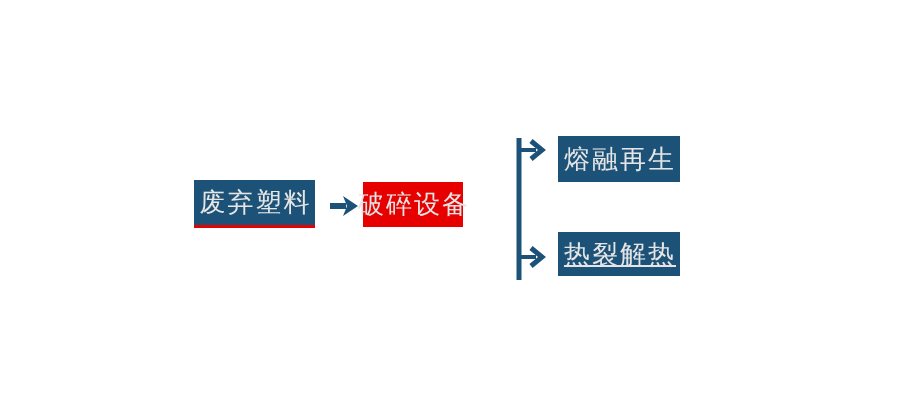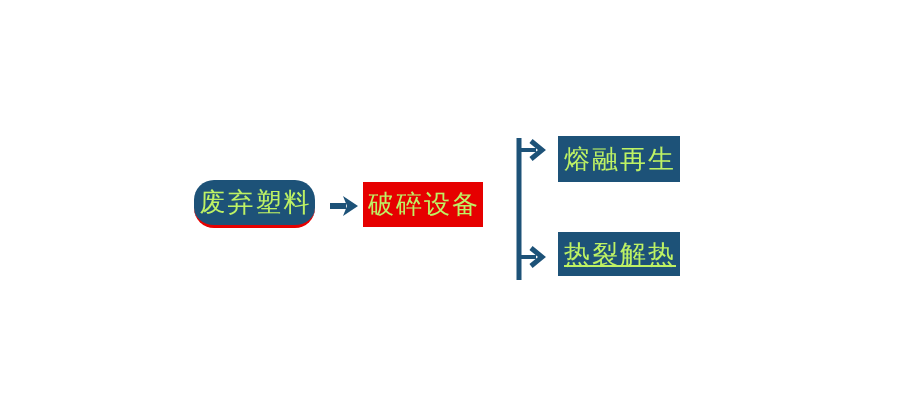--- a/index.html
+++ b/index.html
@@ -14,37 +14,36 @@
     height: 411px;
     background: #ffffff;
     overflow: hidden;
   }
   .node {
     position: absolute;
     display: flex;
     align-items: center;
     justify-content: center;
     box-sizing: border-box;
-    color: #bef264;
+    color: #e5e5e5;
     font-size: 26px;
     font-weight: 300;
     letter-spacing: 2px;
     text-indent: 2px;
     white-space: nowrap;
   }
   .node-blue { background: #1d5278; }
   .node-red  { background: #e60000; }
 
   #node-waste-plastic {
     left: 194px; top: 180px; width: 121px; height: 48px;
     border-bottom: 3px solid #e60000;
-    border-radius: 20px;
   }
   #node-crushing-equipment {
-    left: 363px; top: 182px; width: 120px; height: 45px;
+    left: 363px; top: 182px; width: 100px; height: 45px;
   }
   #node-melt-regeneration {
     left: 558px; top: 136px; width: 122px; height: 46px;
   }
   #node-thermal-pyrolysis {
     left: 558px; top: 232px; width: 122px; height: 44px; text-decoration: underline;
   }
 
   .connector { position: absolute; }
   #main-arrow { left: 329px; top: 194px; }

